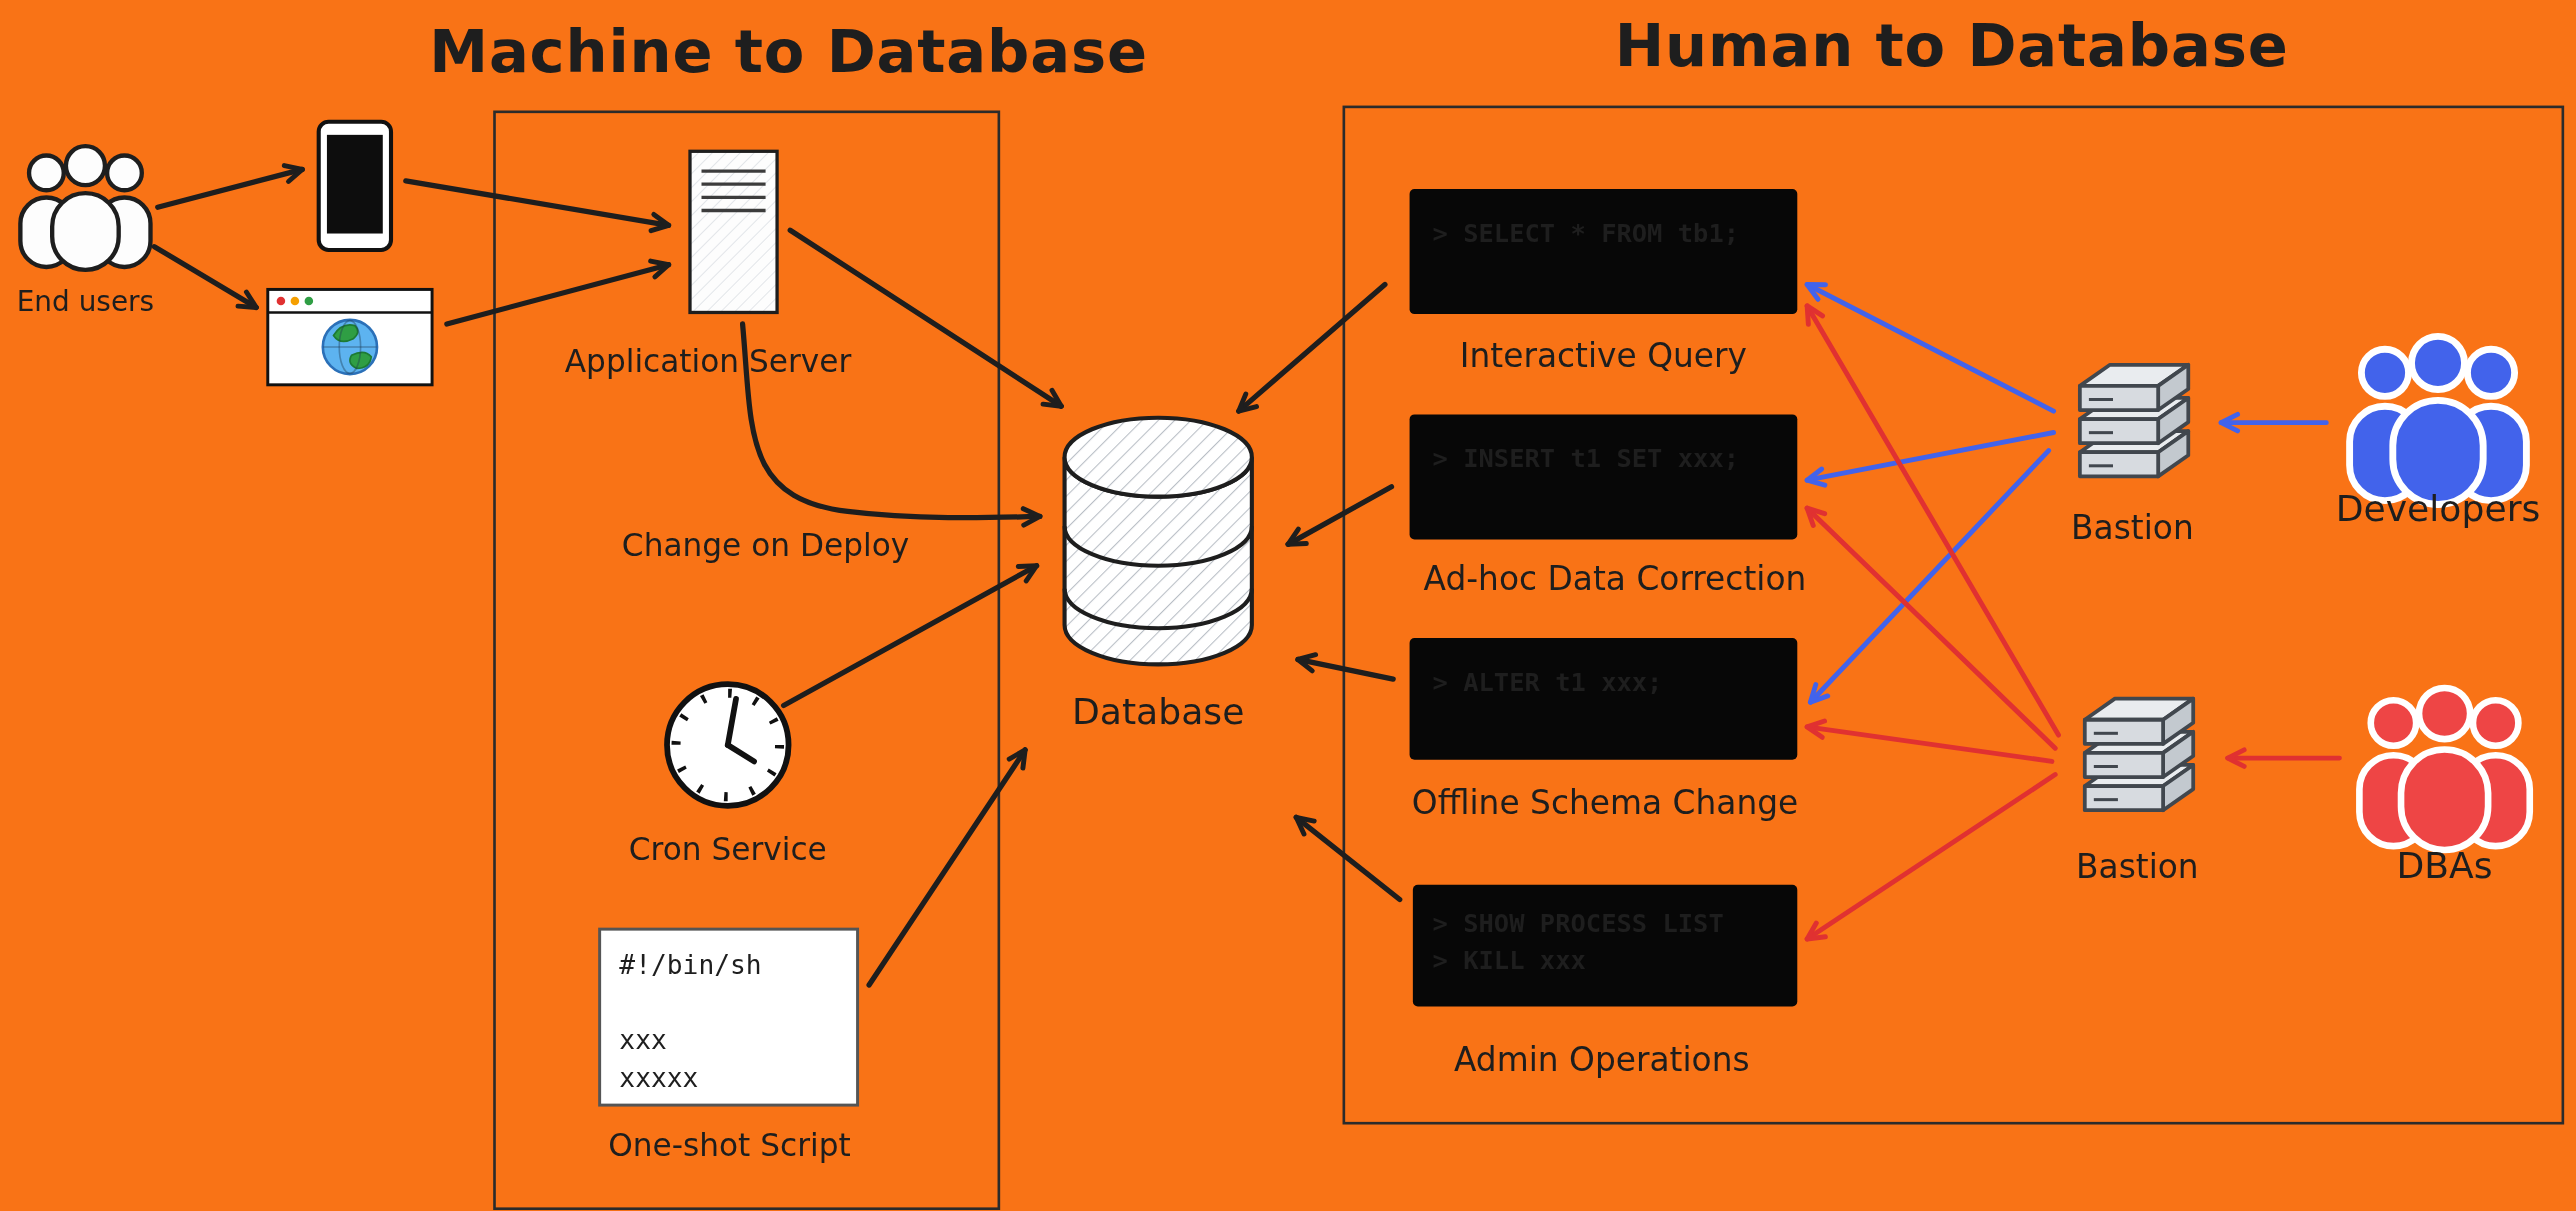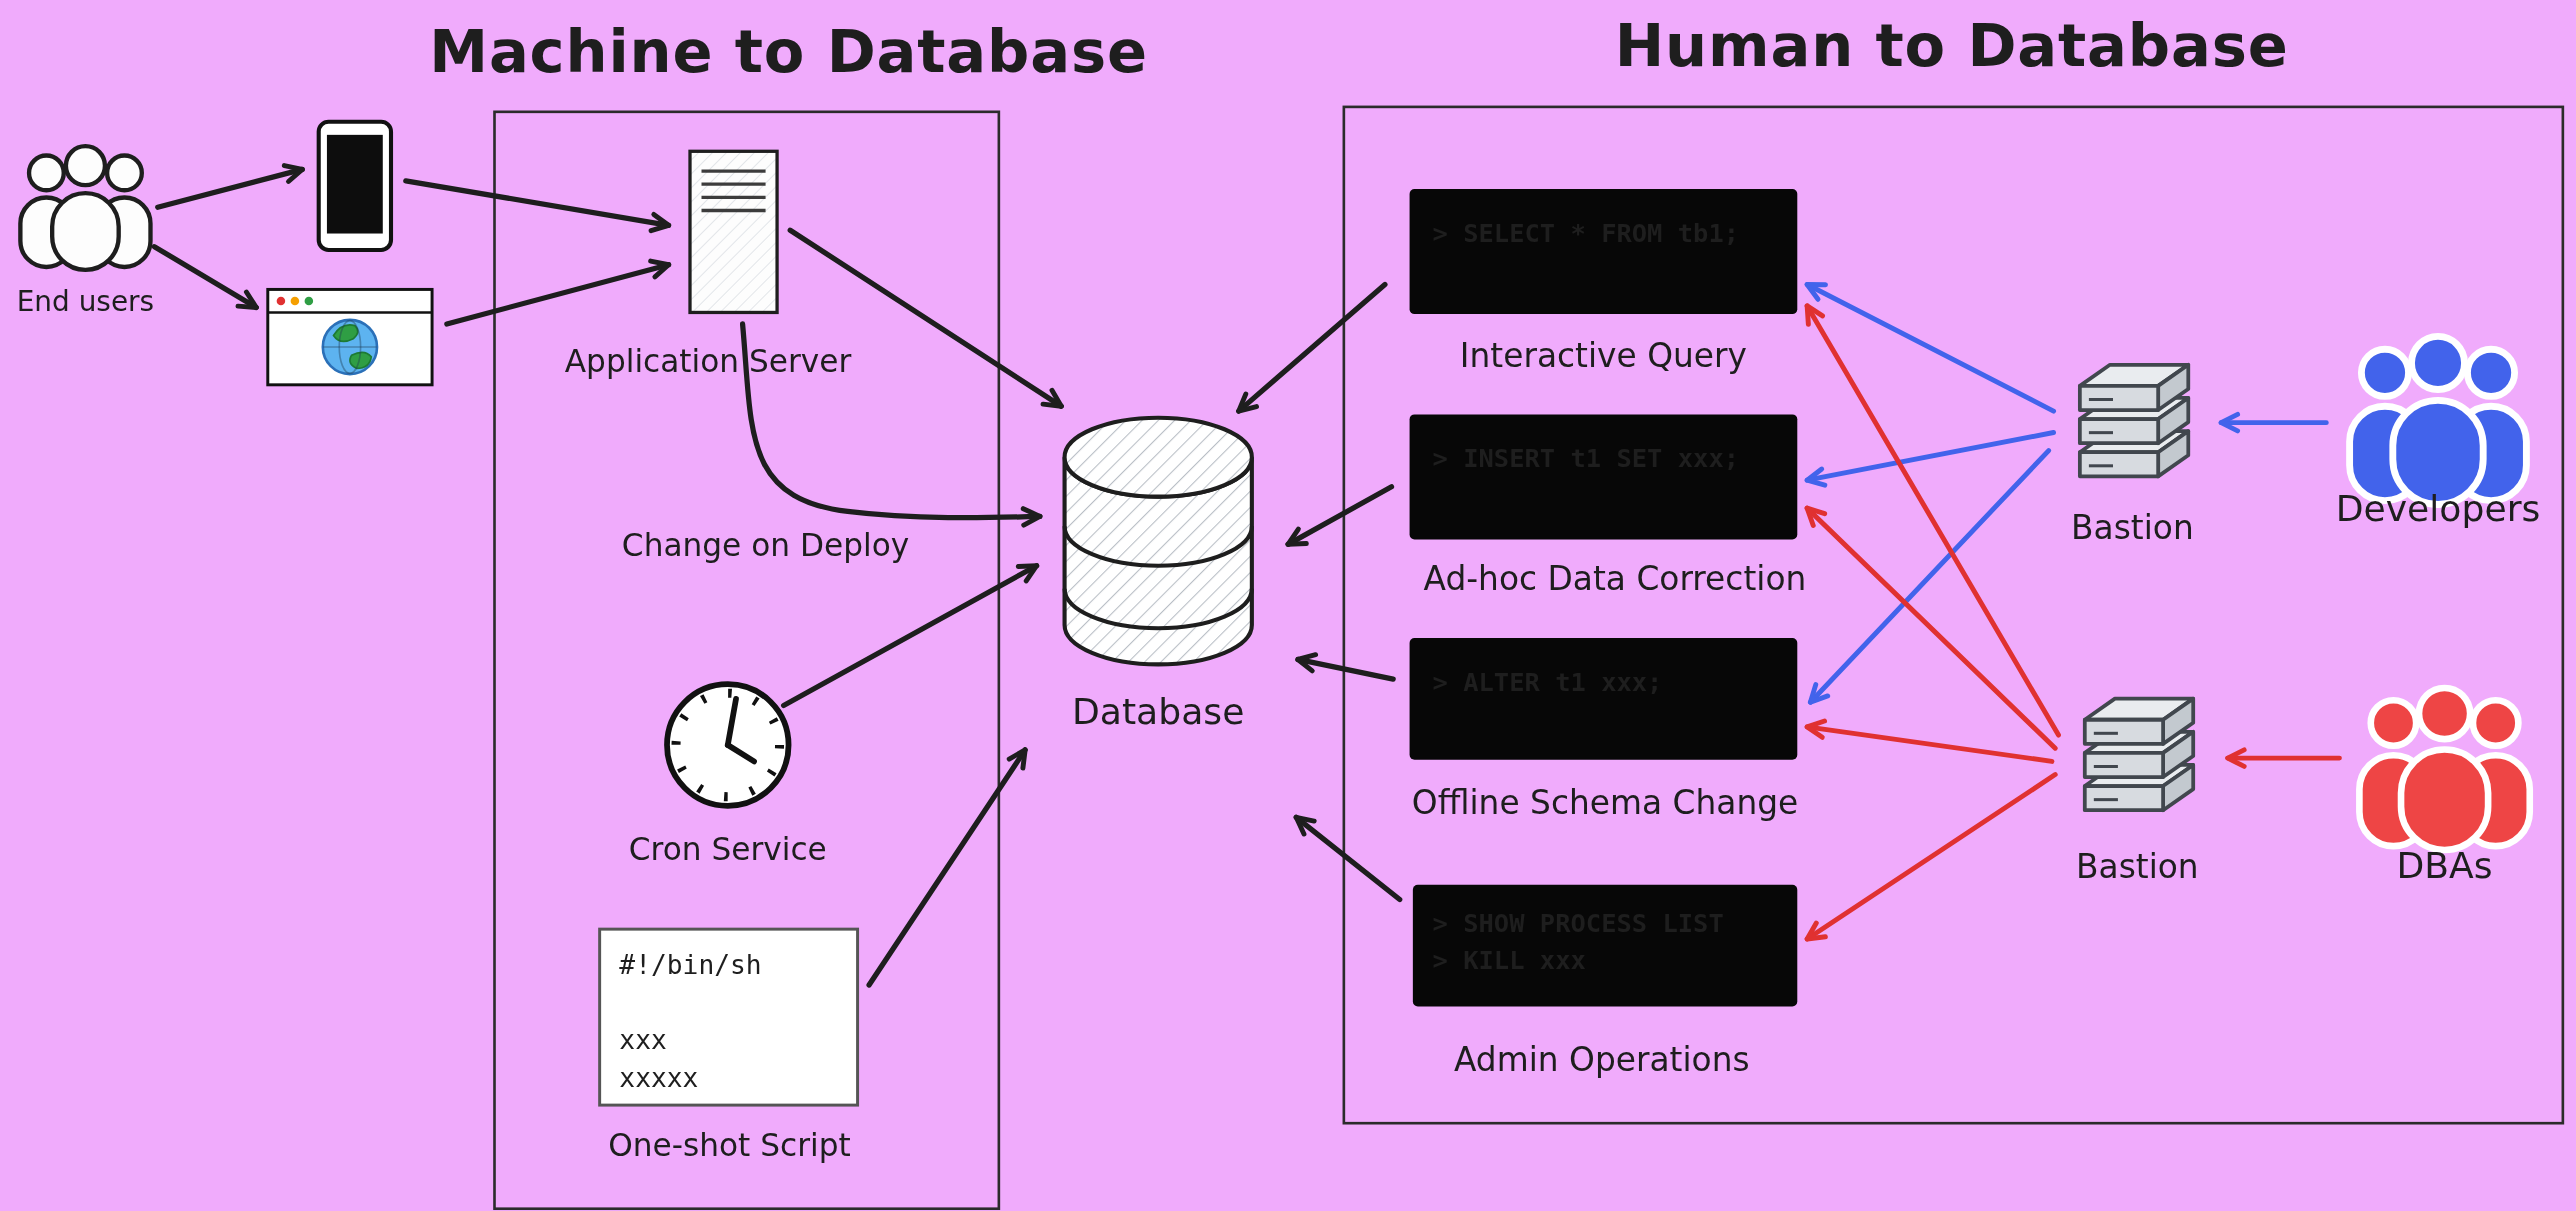--- a/index.html
+++ b/index.html
@@ -1,16 +1,16 @@
 <!DOCTYPE html>
 <html style="font-size:14.4px"><head>
 <meta charset="utf-8">
 <style>
   html,body{margin:0;padding:0;background:#ffffff;}
-  .stage{width:2576px;height:1212px;background:#f0abfc;overflow:hidden;}
+  .stage{width:2576px;height:1212px;background:#f97316;overflow:hidden;}
   svg{display:block;}
   text{font-family:"DejaVu Sans",sans-serif;fill:#1e1e1e;}
   .title{font-size:36px;font-weight:700;letter-spacing:.5px;}
   .lbl-sm{font-size:17px;}
   .lbl{font-size:19px;}
   .lbl-md{font-size:20px;}
   .lbl-lg{font-size:22px;font-weight:500;}
   .mono{font-family:"DejaVu Sans Mono",monospace;}
   .term-text{font-size:15.5px;font-weight:700;}
   .script-text{font-size:16px;}

